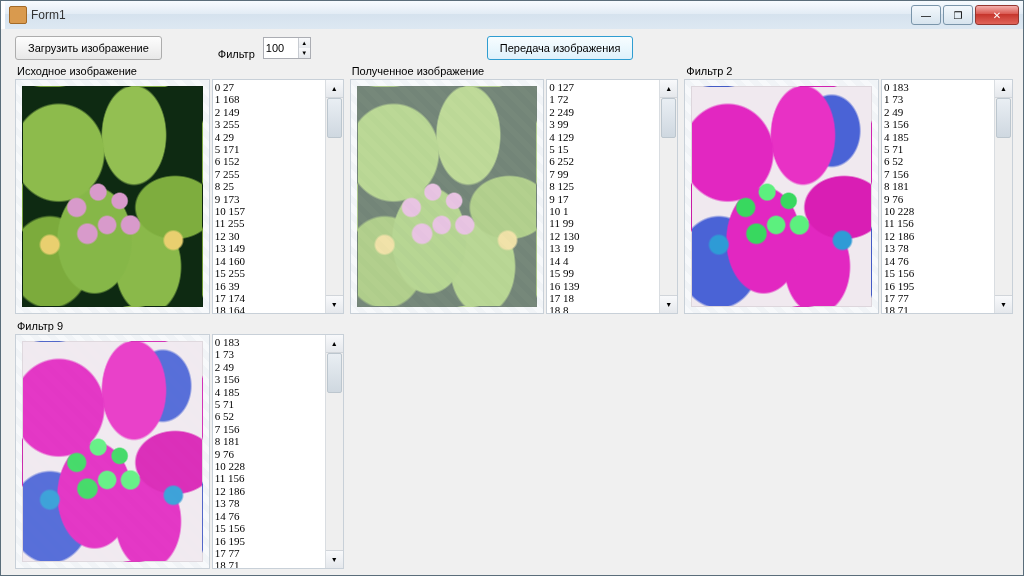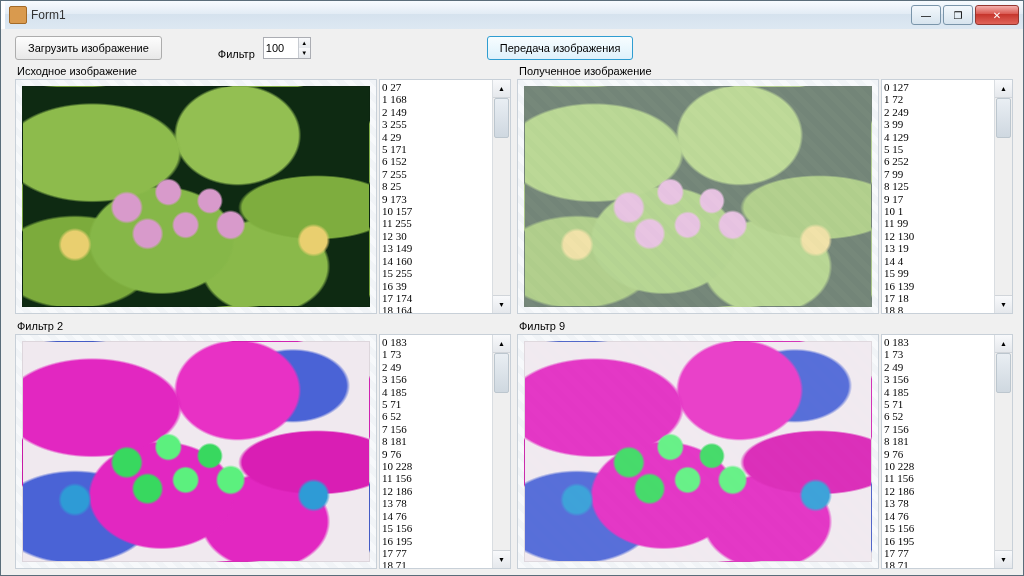--- a/index.html
+++ b/index.html
@@ -13,21 +13,21 @@
   .win-btn.close{width:42px;background:linear-gradient(#f3b0ad,#d9574f 45%,#c6352c 46%,#e0655b);border-color:#94362f;color:#fff;}
   .client{position:absolute;top:28px;left:0;right:0;bottom:0;background:#f0f0f0;padding:6px 10px 6px 14px;box-sizing:border-box;}
   .toolbar{height:26px;display:flex;align-items:center;gap:8px;margin-bottom:4px;}
   .btn{height:22px;padding:0 12px;border:1px solid #adadad;border-radius:3px;background:linear-gradient(#fdfdfd,#e8e8e8);font-size:11px;display:flex;align-items:center;cursor:default;}
   .btn.primary{border-color:#2f9dd1;background:linear-gradient(#f7fdff,#def1fb);text-align:right;}
   .lbl{font-size:11px;margin-top:12px;}
   .spinner{display:flex;align-items:center;border:1px solid #abadb3;height:20px;width:46px;background:#fff;justify-content:flex-end;}
   .spinner input{border:0;width:30px;height:18px;font-size:11px;text-align:left;padding:0 2px;}
   .spinner .arrows{width:14px;height:100%;display:flex;flex-direction:column;border-left:1px solid #c7cbd1;}
   .spinner .arrow{flex:1;font-size:6px;display:flex;align-items:center;justify-content:center;background:linear-gradient(#f8f9fb,#e5e8ec);}
-  .grid{display:grid;grid-template-columns:1fr 1fr;grid-template-rows:1fr 1fr;gap:6px;height:calc(100% - 30px);}
+  .grid{display:grid;grid-template-columns:1fr 1fr 1fr;grid-template-rows:1fr 1fr;gap:6px;height:calc(100% - 30px);}
   .cell{display:flex;flex-direction:column;min-height:0;}
   .cell-title{font-size:11px;margin:0 0 2px 2px;}
   .cell-body{flex:1;display:flex;gap:2px;min-height:0;}
   .imgbox{flex:1;border:1px solid #c8d0d8;background:repeating-linear-gradient(45deg,#f7f9fb,#f7f9fb 6px,#f1f4f7 6px,#f1f4f7 12px);position:relative;overflow:hidden;}
   .listbox{width:130px;border:1px solid #c8d0d8;background:#fff;display:flex;}
   .listbox .items{flex:1;overflow:hidden;padding:1px 2px;line-height:12.4px;font-family:"Segoe UI",Tahoma;font-size:11px;white-space:pre;}
   .scrollbar{width:17px;background:#efefef;border-left:1px solid #d9dde1;display:flex;flex-direction:column;}
   .scrollbar .sbtn{height:17px;background:linear-gradient(#f8f9fb,#e5e8ec);border-bottom:1px solid #d1d5da;font-size:7px;display:flex;align-items:center;justify-content:center;}
   .scrollbar .sbtn.bot{border-bottom:0;border-top:1px solid #d1d5da;}
   .scrollbar .track{flex:1;position:relative;}

